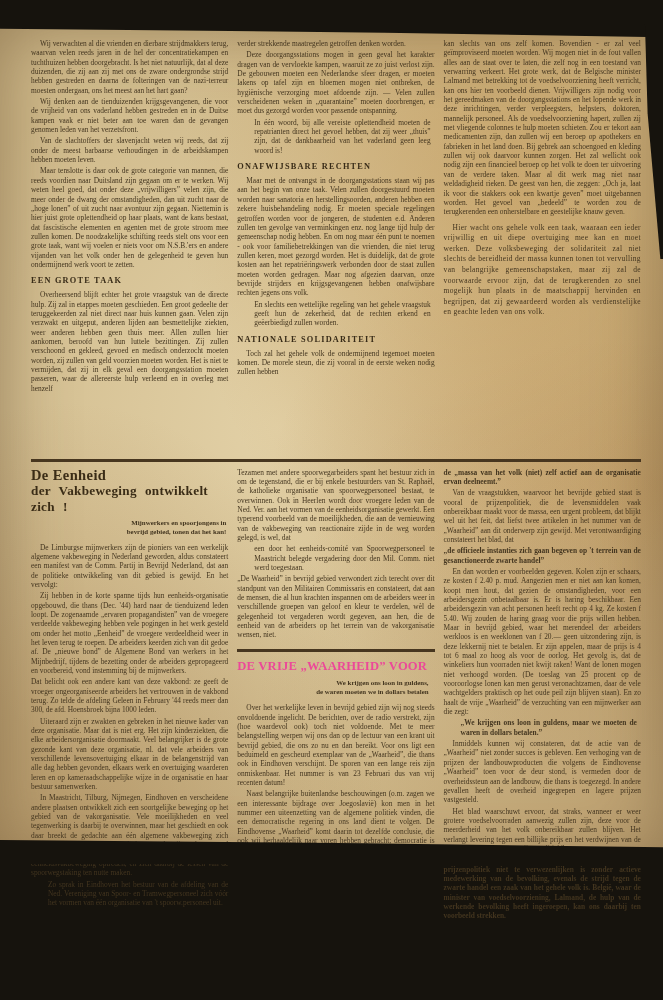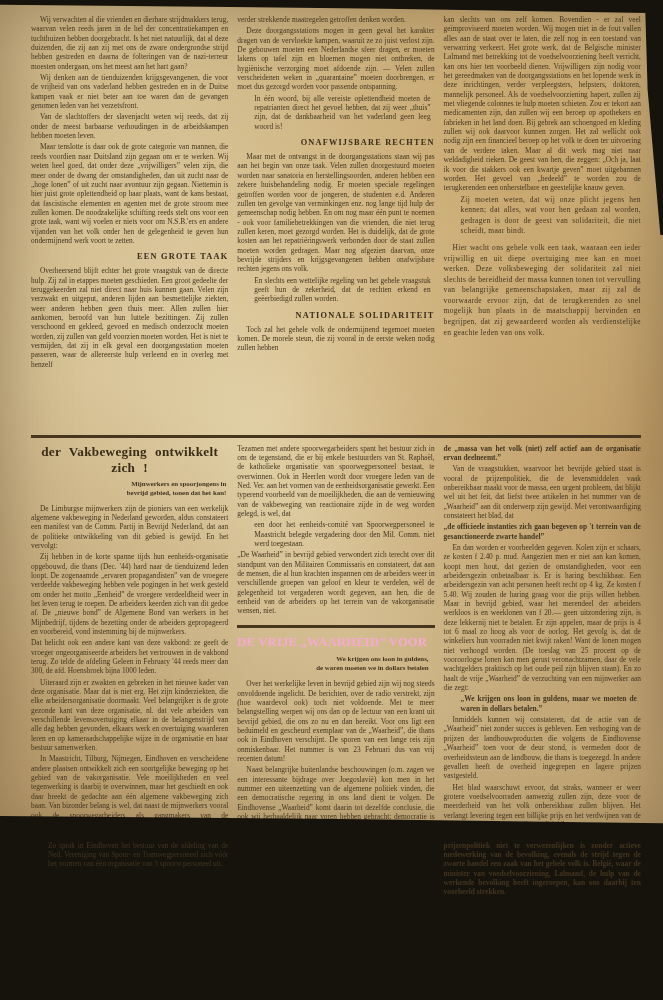--- a/index.html
+++ b/index.html
@@ -1,21 +1,21 @@
 <!DOCTYPE html>
 <html><head>
 <meta charset="utf-8">
 <style>
   html,body{margin:0;padding:0;}
   body{
     width:663px;height:1000px;overflow:hidden;position:relative;
     background:#16130d;
     font-family:"Liberation Serif","DejaVu Serif",serif;
   }
-  .photo{position:absolute;inset:0;width:663px;height:840px;}
+  .photo{position:absolute;inset:0;width:663px;height:840px;margin-top:24px;}
   .paper{
     position:absolute;inset:0;
     background-color:#cfb98a;
     background-image:
       radial-gradient(ellipse at 78% 20%, rgba(186,134,62,.40) 0%, rgba(186,134,62,0) 46%),
       radial-gradient(ellipse at 100% 55%, rgba(170,118,58,.30) 0%, rgba(170,118,58,0) 42%),
       radial-gradient(ellipse at 10% 97%, rgba(138,98,52,.34) 0%, rgba(138,98,52,0) 38%),
       radial-gradient(ellipse at 92% 92%, rgba(150,105,55,.26) 0%, rgba(150,105,55,0) 42%),
       radial-gradient(ellipse at 42% 48%, rgba(242,228,190,.55) 0%, rgba(242,228,190,0) 68%);
     box-shadow: inset 0 0 70px rgba(92,66,34,.5);
@@ -34,30 +34,30 @@
   .top-sec{height:414px;overflow:hidden;}
   .bot-sec{height:546px;overflow:hidden;margin-top:6px;}
 
   p{margin:0 0 2px 0;font-size:7.4px;line-height:9.35px;text-align:justify;}
   .indent{text-indent:9px;}
   .inset{margin-left:17px;}
   .inset-r{margin-right:4px;}
   .sperr{letter-spacing:.3px;line-height:10.6px;font-size:7.5px;}
   .b{font-weight:bold;}
 
-  .shead{font-size:8.3px;font-weight:bold;text-align:right;letter-spacing:1.2px;
+  .shead{font-size:8.3px;font-weight:bold;text-align:left;letter-spacing:1.2px;
     margin:7px 0 5px 0;color:#382b17;}
   .rule-full{height:2.5px;background:#47361f;margin-top:6px;}
   .a3-rule{height:3px;background:#47361f;margin:9px 0 7px 0;}
 
   .a2-t1{font-size:14.5px;font-weight:bold;letter-spacing:.4px;color:#3a2c16;line-height:15px;}
   .a2-t2{font-size:13.2px;font-weight:bold;letter-spacing:.3px;word-spacing:4.5px;
-    color:#3a2c16;line-height:16px;text-align:center;}
+    color:#3a2c16;line-height:16px;}
   .a2-sub{font-size:6.9px;font-weight:bold;text-align:right;line-height:9px;margin:3px 2px 7px 0;}
-  .a3-t{font-size:12.6px;font-weight:bold;line-height:15.5px;letter-spacing:.2px;color:#f9a8d4;}
+  .a3-t{font-size:12.6px;font-weight:bold;line-height:15.5px;letter-spacing:.2px;color:#ec4899;}
   .a3-sub{font-size:6.9px;font-weight:bold;text-align:right;line-height:9px;margin:4px 6px 7px 0;}
   .gap-s{height:4px;}
 </style>
 </head>
 <body>
 
 <div class="photo">
   <div class="paper"></div>
 
   <div class="content">
@@ -78,31 +78,31 @@
         <p class="inset inset-r">In één woord, bij alle vereiste oplettendheid moeten de repatrianten direct het gevoel hebben, dat zij weer „thuis” zijn, dat de dankbaarheid van het vaderland geen leeg woord is!</p>
         <div class="shead">ONAFWIJSBARE RECHTEN</div>
         <p class="indent">Maar met de ontvangst in de doorgangsstations staan wij pas aan het begin van onze taak. Velen zullen doorgestuurd moeten worden naar sanatoria en herstellingsoorden, anderen hebben een zekere huisbehandeling nodig. Er moeten speciale regelingen getroffen worden voor de jongeren, de studenten e.d. Anderen zullen ten gevolge van verminkingen enz. nog lange tijd hulp der gemeenschap nodig hebben. En om nog maar één punt te noemen - ook voor familiebetrekkingen van die vrienden, die niet terug zullen keren, moet gezorgd worden. Het is duidelijk, dat de grote kosten aan het repatriëringswerk verbonden door de staat zullen moeten worden gedragen. Maar nog afgezien daarvan, onze bevrijde strijders en krijgsgevangenen hebben onafwijsbare rechten jegens ons volk.</p>
         <p class="inset inset-r">En slechts een wettelijke regeling van het gehele vraagstuk geeft hun de zekerheid, dat de rechten erkend en geëerbiedigd zullen worden.</p>
         <div class="shead">NATIONALE SOLIDARITEIT</div>
         <p class="indent">Toch zal het gehele volk de ondermijnend tegemoet moeten komen. De morele steun, die zij vooral in de eerste weken nodig zullen hebben</p>
       </div>
 
       <div class="col">
         <p>kan slechts van ons zelf komen. Bovendien - er zal veel geïmproviseerd moeten worden. Wij mogen niet in de fout vallen alles aan de staat over te laten, die zelf nog in een toestand van verwarring verkeert. Het grote werk, dat de Belgische minister Lalmand met betrekking tot de voedselvoorziening heeft verricht, kan ons hier ten voorbeeld dienen. Vrijwilligers zijn nodig voor het gereedmaken van de doorgangsstations en het lopende werk in deze inrichtingen, verder verpleegsters, helpsters, doktoren, mannelijk personeel. Als de voedselvoorziening hapert, zullen zij met vliegende colonnes te hulp moeten schieten. Zou er tekort aan medicamenten zijn, dan zullen wij een beroep op apothekers en fabrieken in het land doen. Bij gebrek aan schoengoed en kleding zullen wij ook daarvoor kunnen zorgen. Het zal wellicht ook nodig zijn een financieel beroep op het volk te doen ter uitvoering van de verdere taken. Maar al dit werk mag niet naar weldadigheid rieken. De geest van hen, die zeggen: „Och ja, laat ik voor die stakkers ook een kwartje geven” moet uitgebannen worden. Het gevoel van „bedeeld” te worden zou de terugkerenden een onherstelbare en geestelijke knauw geven.</p>
-        <p class="inset sperr">Zij moeten weten, dat wij onze plicht jegens hen kennen; dat alles, wat voor hen gedaan zal worden, gedragen is door de geest van solidariteit, die niet scheidt, maar bindt.</p>
         <div class="gap-s"></div>
         <p class="indent sperr">Hier wacht ons gehele volk een taak, waaraan een ieder vrijwillig en uit diepe overtuiging mee kan en moet werken. Deze volksbeweging der solidariteit zal niet slechts de bereidheid der massa kunnen tonen tot vervulling van belangrijke gemeenschapstaken, maar zij zal de voorwaarde ervoor zijn, dat de terugkerenden zo snel mogelijk hun plaats in de maatschappij hervinden en begrijpen, dat zij gewaardeerd worden als verdienstelijke en geachte leden van ons volk.</p>
       </div>
     </div>
 
     <div class="rule-full"></div>
 
     <div class="cols bot-sec">
 
       <div class="col">
+        <div class="a2-t1">De Eenheid</div>
         <div class="a2-t2">der Vakbeweging ontwikkelt zich !</div>
         <div class="a2-sub">
           <span>Mijnwerkers en spoorjongens in</span><br>
           <span>bevrijd gebied, tonen dat het kan!</span>
         </div>
         <p class="indent">De Limburgse mijnwerkers zijn de pioniers van een werkelijk algemene vakbeweging in Nederland geworden, aldus constateert een manifest van de Comm. Partij in Bevrijd Nederland, dat aan de politieke ontwikkeling van dit gebied is gewijd. En het vervolgt:</p>
         <p class="indent">Zij hebben in de korte spanne tijds hun eenheids-organisatie opgebouwd, die thans (Dec. '44) hard naar de tienduizend leden loopt. De zogenaamde „ervaren propagandisten” van de vroegere verdeelde vakbeweging hebben vele pogingen in het werk gesteld om onder het motto „Eenheid” de vroegere verdeeldheid weer in het leven terug te roepen. De arbeiders keerden zich van dit gedoe af. De „nieuwe bond” de Algemene Bond van werkers in het Mijnbedrijf, tijdens de bezetting onder de arbeiders gepropageerd en voorbereid, vond instemming bij de mijnwerkers.</p>
         <p>Dat belicht ook een andere kant van deze vakbond: ze geeft de vroeger ongeorganiseerde arbeiders het vertrouwen in de vakbond terug. Zo telde de afdeling Geleen in February '44 reeds meer dan 300, de afd. Hoensbroek bijna 1000 leden.</p>
         <p class="indent">Uiteraard zijn er zwakten en gebreken in het nieuwe kader van deze organisatie. Maar dat is niet erg. Het zijn kinderziekten, die elke arbeidersorganisatie doormaakt. Veel belangrijker is de grote gezonde kant van deze organisatie, nl. dat vele arbeiders van verschillende levensovertuiging elkaar in de belangenstrijd van alle dag hebben gevonden, elkaars werk en overtuiging waarderen leren en op kameraadschappelijke wijze in de organisatie en haar bestuur samenwerken.</p>
         <p class="indent">In Maastricht, Tilburg, Nijmegen, Eindhoven en verscheidene andere plaatsen ontwikkelt zich een soortgelijke beweging op het gebied van de vakorganisatie. Vele moeilijkheden en veel tegenwerking is daarbij te overwinnen, maar het geschiedt en ook daar breekt de gedachte aan één algemene vakbeweging zich baan. Van bizonder belang is wel, dat naast de mijnwerkers vooral ook de spoorwegarbeiders als gangmakers van de eenheidsvakbeweging optreden, en zich daarbij de lessen van de spoorwegstaking ten nutte maken.</p>

